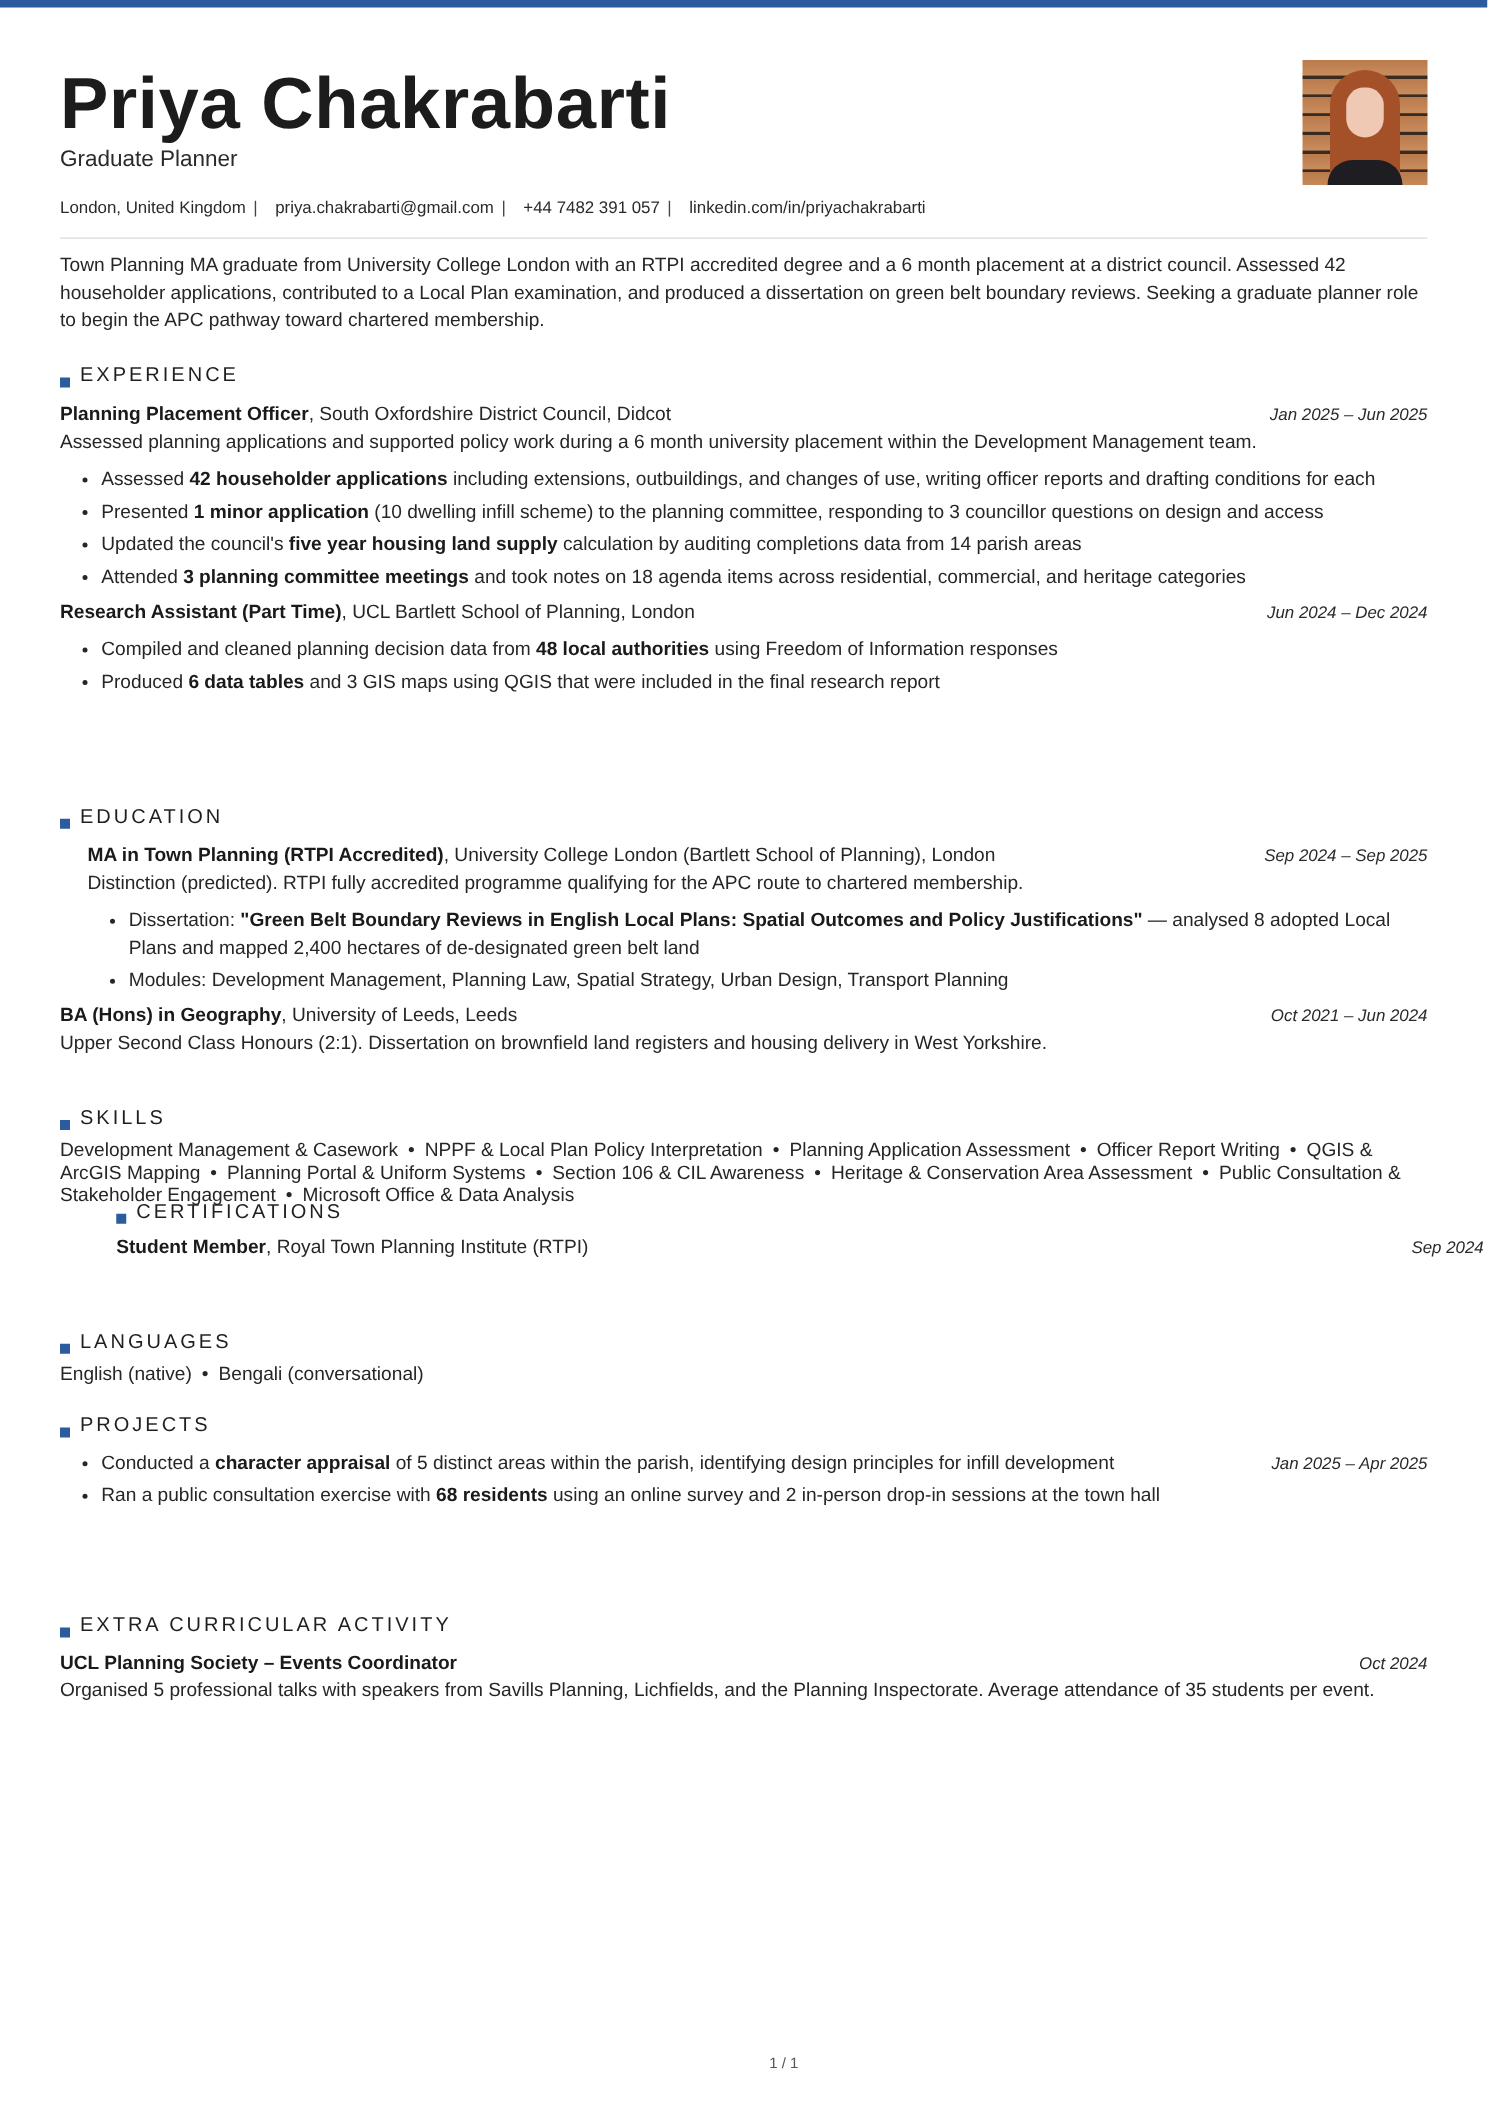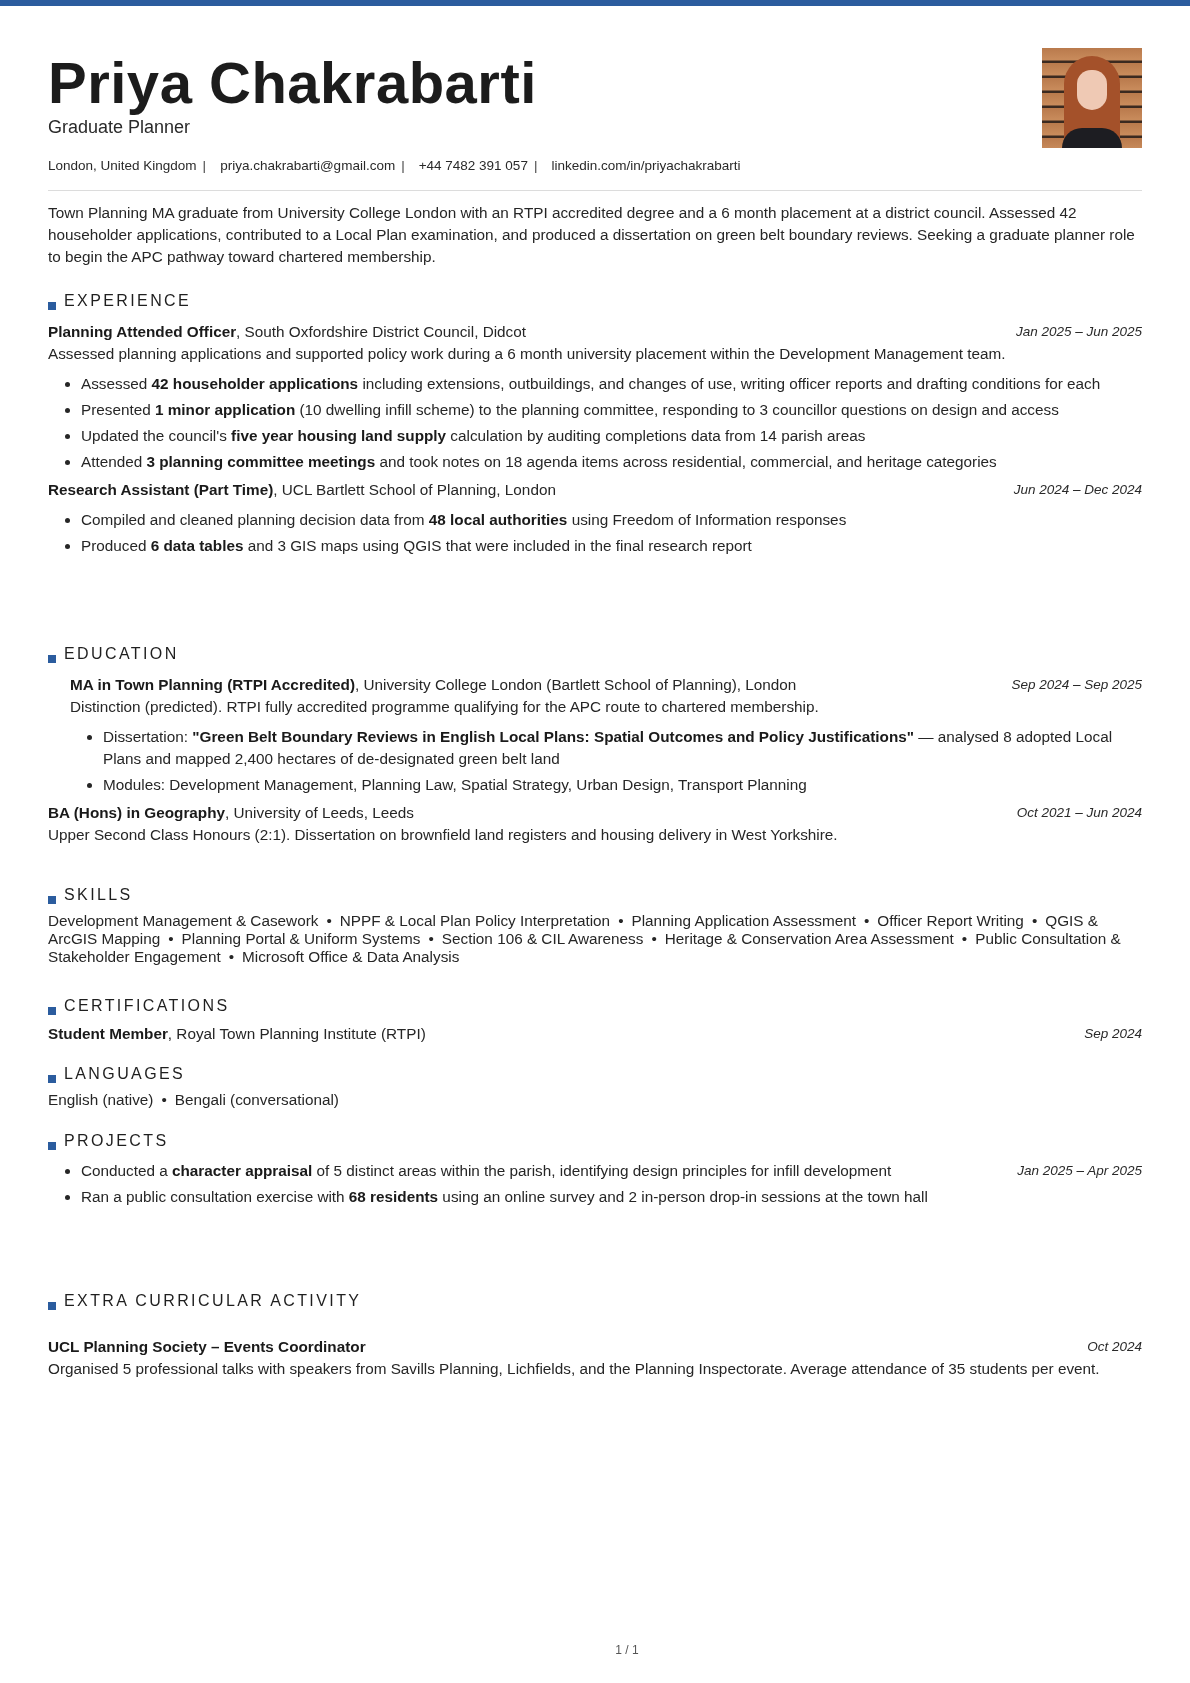--- a/index.html
+++ b/index.html
@@ -55,21 +55,21 @@
   <div class="summary">Town Planning MA graduate from University College London with an RTPI accredited degree and a 6 month placement at a district council. Assessed 42 householder applications, contributed to a Local Plan examination, and produced a dissertation on green belt boundary reviews. Seeking a graduate planner role to begin the APC pathway toward chartered membership.</div>
 
   <div class="section" style="top:290px;">
     <div class="sec-head">
         <span class="sq"></span>
         <span>EXPERIENCE</span>
       </div>
 
     <div style="margin-top:11px;">
       <div class="entry-line">
-        <b>Planning Attended Officer</b><span>, South Oxfordshire District Council, Didcot</span>
+        <b>Planning Placement Officer</b><span>, South Oxfordshire District Council, Didcot</span>
         <span class="date">Jan 2025 – Jun 2025</span>
       </div>
       <div class="desc">Assessed planning applications and supported policy work during a 6 month university placement within the Development Management team.</div>
       <ul class="bul">
         <li><span>Assessed </span><b>42 householder applications</b><span> including extensions, outbuildings, and changes of use, writing officer reports and drafting conditions for each</span></li>
         <li><span>Presented </span><b>1 minor application</b><span> (10 dwelling infill scheme) to the planning committee, responding to 3 councillor questions on design and access</span></li>
         <li><span>Updated the council's </span><b>five year housing land supply</b><span> calculation by auditing completions data from 14 parish areas</span></li>
         <li><span>Attended </span><b>3 planning committee meetings</b><span> and took notes on 18 agenda items across residential, commercial, and heritage categories</span></li>
       </ul>
     </div>
@@ -116,21 +116,21 @@
   <div class="section" style="top:884px;">
     <div class="sec-head">
         <span class="sq"></span>
         <span>SKILLS</span>
       </div>
     <div class="inline-list" style="margin-top:8px; width:1094px;">
       <span>Development Management &amp; Casework</span><span class="dot">•</span><span>NPPF &amp; Local Plan Policy Interpretation</span><span class="dot">•</span><span>Planning Application Assessment</span><span class="dot">•</span><span>Officer Report Writing</span><span class="dot">•</span><span>QGIS &amp; ArcGIS Mapping</span><span class="dot">•</span><span>Planning Portal &amp; Uniform Systems</span><span class="dot">•</span><span>Section 106 &amp; CIL Awareness</span><span class="dot">•</span><span>Heritage &amp; Conservation Area Assessment</span><span class="dot">•</span><span>Public Consultation &amp; Stakeholder Engagement</span><span class="dot">•</span><span>Microsoft Office &amp; Data Analysis</span>
     </div>
   </div>
 
-  <div class="section" style="top:995px;">
+  <div class="section" style="top:959px;margin-left:45px;">
     <div class="sec-head">
         <span class="sq"></span>
         <span>CERTIFICATIONS</span>
       </div>
     <div class="entry-line" style="margin-top:8px;">
       <b>Student Member</b><span>, Royal Town Planning Institute (RTPI)</span>
       <span class="date">Sep 2024</span>
     </div>
   </div>
 
@@ -158,21 +158,21 @@
         <li><span>Ran a public consultation exercise with </span><b>68 residents</b><span> using an online survey and 2 in-person drop-in sessions at the town hall</span></li>
       </ul>
     </div>
   </div>
 
   <div class="section" style="top:1290px;">
     <div class="sec-head">
         <span class="sq"></span>
         <span>EXTRA CURRICULAR ACTIVITY</span>
       </div>
-    <div style="margin-top:26px;">
+    <div style="margin-top:10px;">
       <div class="entry-line">
         <b>UCL Planning Society – Events Coordinator</b>
         <span class="date">Oct 2024</span>
       </div>
       <div class="desc">Organised 5 professional talks with speakers from Savills Planning, Lichfields, and the Planning Inspectorate. Average attendance of 35 students per event.</div>
     </div>
   </div>
 </div>
 
 <div class="pageno">1 / 1</div>

